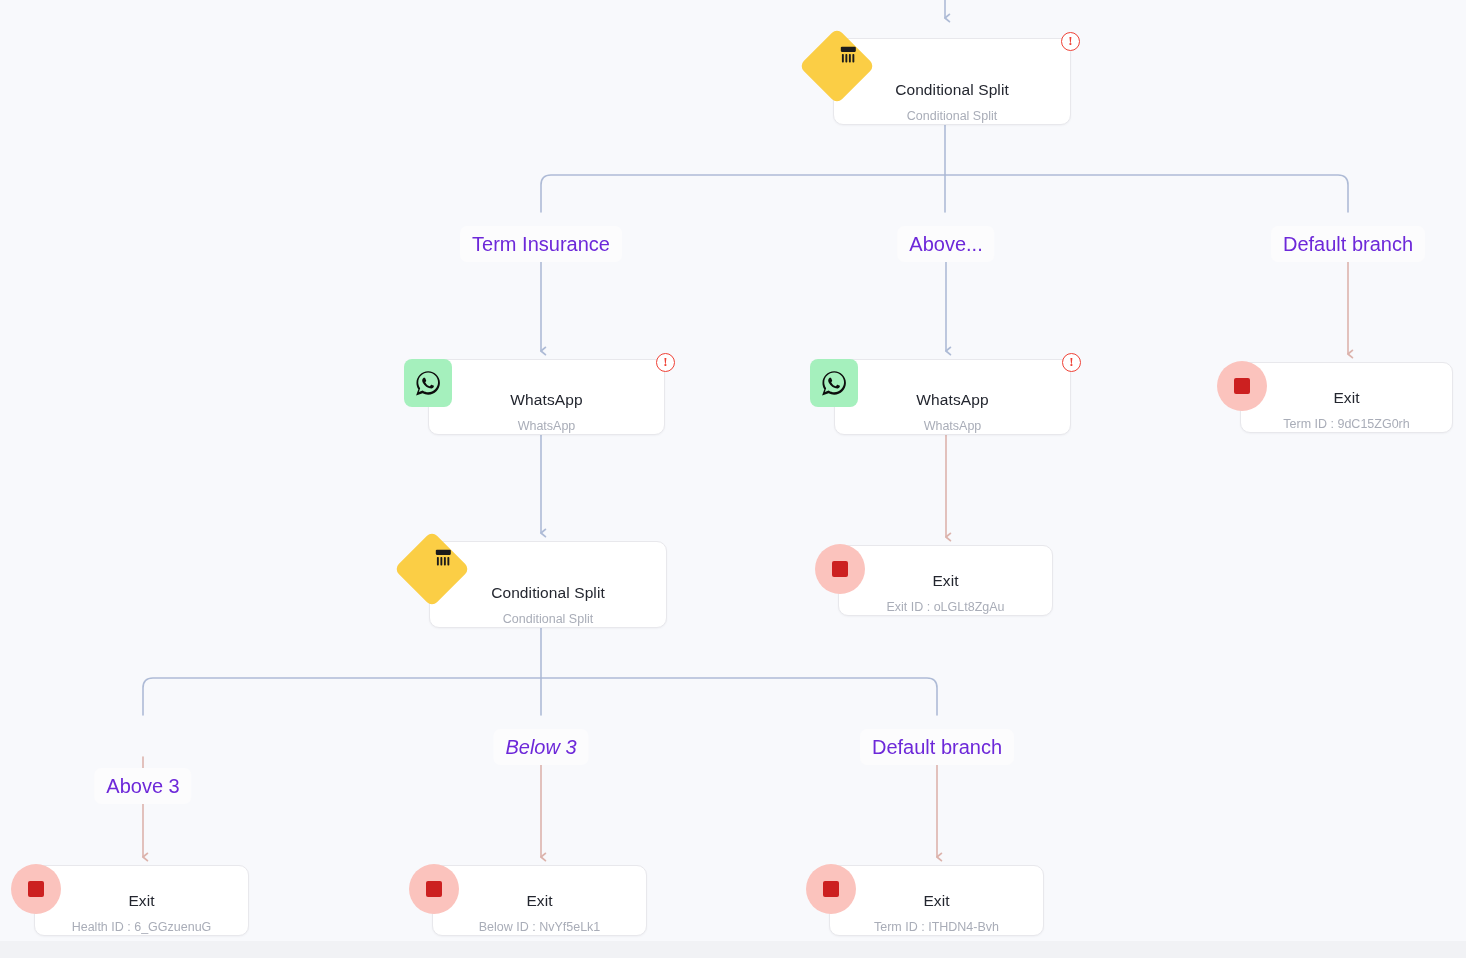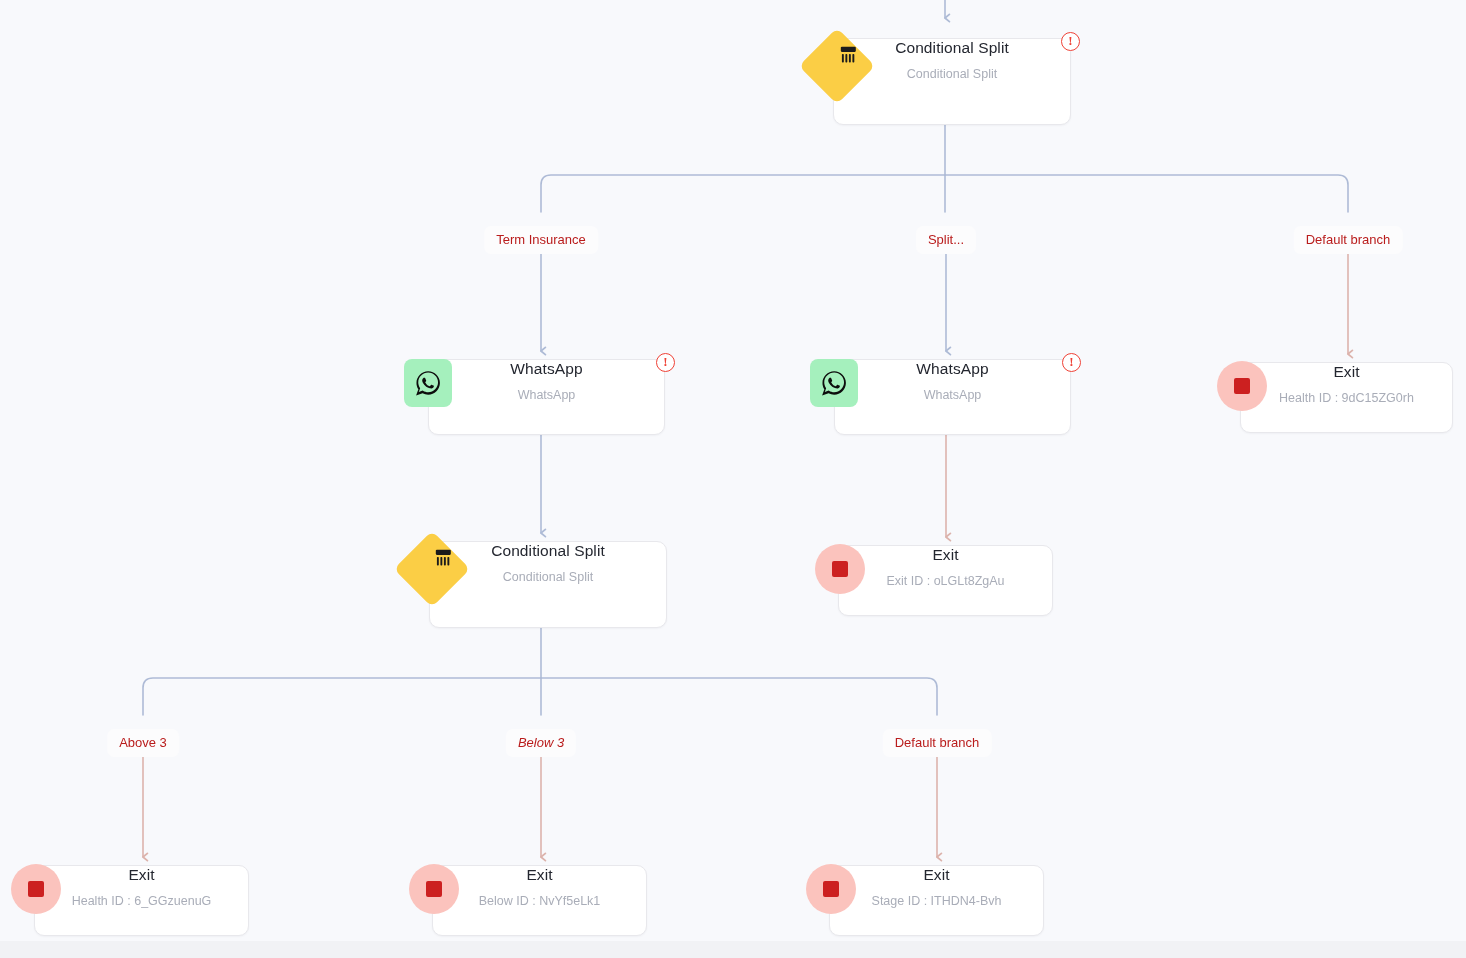--- a/index.html
+++ b/index.html
@@ -28,21 +28,21 @@
   
   .node {
     position: absolute;
     background: #ffffff;
     border: 1px solid #e8e8ec;
     border-radius: 10px;
     box-shadow: 0 1px 2px rgba(20,25,50,.04);
     display: flex;
     flex-direction: column;
     align-items: center;
-    justify-content: flex-start;
+    justify-content: flex-end;
   }
   .node-title {
     font-size: 15.5px;
     color: #23262f;
     font-weight: 400;
     letter-spacing: .1px;
     line-height: 1.2;
   }
   .node-sub {
     margin-top: 9px;
@@ -104,22 +104,22 @@
     text-align: center;
     font-family: "Liberation Serif", serif;
   }
 
   
   .branch-label {
     position: absolute;
     background: #fcfcfd;
     border-radius: 7px;
     padding: 6px 12px;
-    font-size: 13px;
-    color: #b91c1c;
+    font-size: 20px;
+    color: #6d28d9;
     white-space: nowrap;
     transform: translateX(-50%);
     line-height: 1.2;
   }
 </style>
 </head>
 <body>
 
 <div id="canvas">
 
@@ -209,21 +209,21 @@
       <svg width="30" height="30" viewBox="0 0 32 32" xmlns="http://www.w3.org/2000/svg">
         <path d="M16.2,3.4 C9.3,3.4 3.7,9 3.7,15.9 c0,2.5 0.7,4.8 2,6.7 L3.3,29.2 l6.9,-2.3 c1.8,1 3.8,1.5 6,1.5 c6.9,0 12.5,-5.6 12.5,-12.5 S23.1,3.4 16.2,3.4 z M16.2,25.9 c-2,0 -3.9,-0.6 -5.5,-1.6 l-0.4,-0.2 l-4.1,1.4 l1.4,-4 l-0.3,-0.4 c-1.1,-1.7 -1.7,-3.7 -1.7,-5.8 c0,-5.8 4.7,-10.5 10.6,-10.5 c5.8,0 10.5,4.7 10.5,10.5 S22,25.9 16.2,25.9 z" fill="#0d0d0d"></path>
         <path d="M22.1,18.9 c-0.3,-0.2 -1.9,-0.9 -2.2,-1 c-0.3,-0.1 -0.5,-0.2 -0.7,0.2 c-0.2,0.3 -0.8,1 -1,1.2 c-0.2,0.2 -0.4,0.2 -0.7,0.1 c-0.3,-0.2 -1.4,-0.5 -2.6,-1.6 c-1,-0.9 -1.6,-2 -1.8,-2.3 c-0.2,-0.3 0,-0.5 0.1,-0.6 c0.2,-0.2 0.3,-0.4 0.5,-0.6 c0.2,-0.2 0.2,-0.3 0.3,-0.5 c0.1,-0.2 0,-0.4 0,-0.6 c-0.1,-0.2 -0.7,-1.7 -1,-2.3 c-0.3,-0.6 -0.5,-0.5 -0.7,-0.5 h-0.6 c-0.2,0 -0.5,0.1 -0.8,0.4 c-0.3,0.3 -1.1,1 -1.1,2.5 c0,1.5 1.1,2.9 1.2,3.1 c0.2,0.2 2.2,3.3 5.3,4.7 c0.7,0.3 1.3,0.5 1.7,0.6 c0.7,0.2 1.4,0.2 1.9,0.1 c0.6,-0.1 1.9,-0.8 2.1,-1.5 c0.3,-0.8 0.3,-1.4 0.2,-1.5 c-0.1,-0.2 -0.3,-0.3 -0.6,-0.4 z" fill="#0d0d0d"></path>
       </svg>
     </div>
   </div>
   <div class="err-badge" style="left:1062px; top:353px;">!</div>
 
   <div class="node" style="left:1240px; top:362px; width:213px; height:71px;">
     <div class="node-title">Exit</div>
-    <div class="node-sub">Health ID : 9dC15ZG0rh</div>
+    <div class="node-sub">Term ID : 9dC15ZG0rh</div>
   </div>
   <div class="icon-slot" style="left:1217px; top:361px; width:50px; height:50px;">
     <div class="ico-exit">
         <div class="ico-exit-sq"></div>
       </div>
   </div>
 
   <div class="node" style="left:429px; top:541px; width:238px; height:87px;">
     <div class="node-title">Conditional Split</div>
     <div class="node-sub">Conditional Split</div>
@@ -267,29 +267,29 @@
     <div class="node-sub">Below ID : NvYf5eLk1</div>
   </div>
   <div class="icon-slot" style="left:409px; top:864px; width:50px; height:50px;">
     <div class="ico-exit">
         <div class="ico-exit-sq"></div>
       </div>
   </div>
 
   <div class="node" style="left:829px; top:865px; width:215px; height:71px;">
     <div class="node-title">Exit</div>
-    <div class="node-sub">Stage ID : ITHDN4-Bvh</div>
+    <div class="node-sub">Term ID : ITHDN4-Bvh</div>
   </div>
   <div class="icon-slot" style="left:806px; top:864px; width:50px; height:50px;">
     <div class="ico-exit">
         <div class="ico-exit-sq"></div>
       </div>
   </div>
 
   <div class="branch-label" style="left:541px; top:226px;">Term Insurance</div>
-  <div class="branch-label" style="left:946px; top:226px;">Split...</div>
+  <div class="branch-label" style="left:946px; top:226px;">Above...</div>
   <div class="branch-label" style="left:1348px; top:226px;">Default branch</div>
-  <div class="branch-label" style="left:143px; top:729px;">Above 3</div>
+  <div class="branch-label" style="left:143px; top:768px;">Above 3</div>
   <div class="branch-label" style="left:541px; top:729px;font-style:italic;">Below 3</div>
   <div class="branch-label" style="left:937px; top:729px;">Default branch</div>
 
   <div id="bottom-strip"></div>
 </div>
 
 </body></html>

